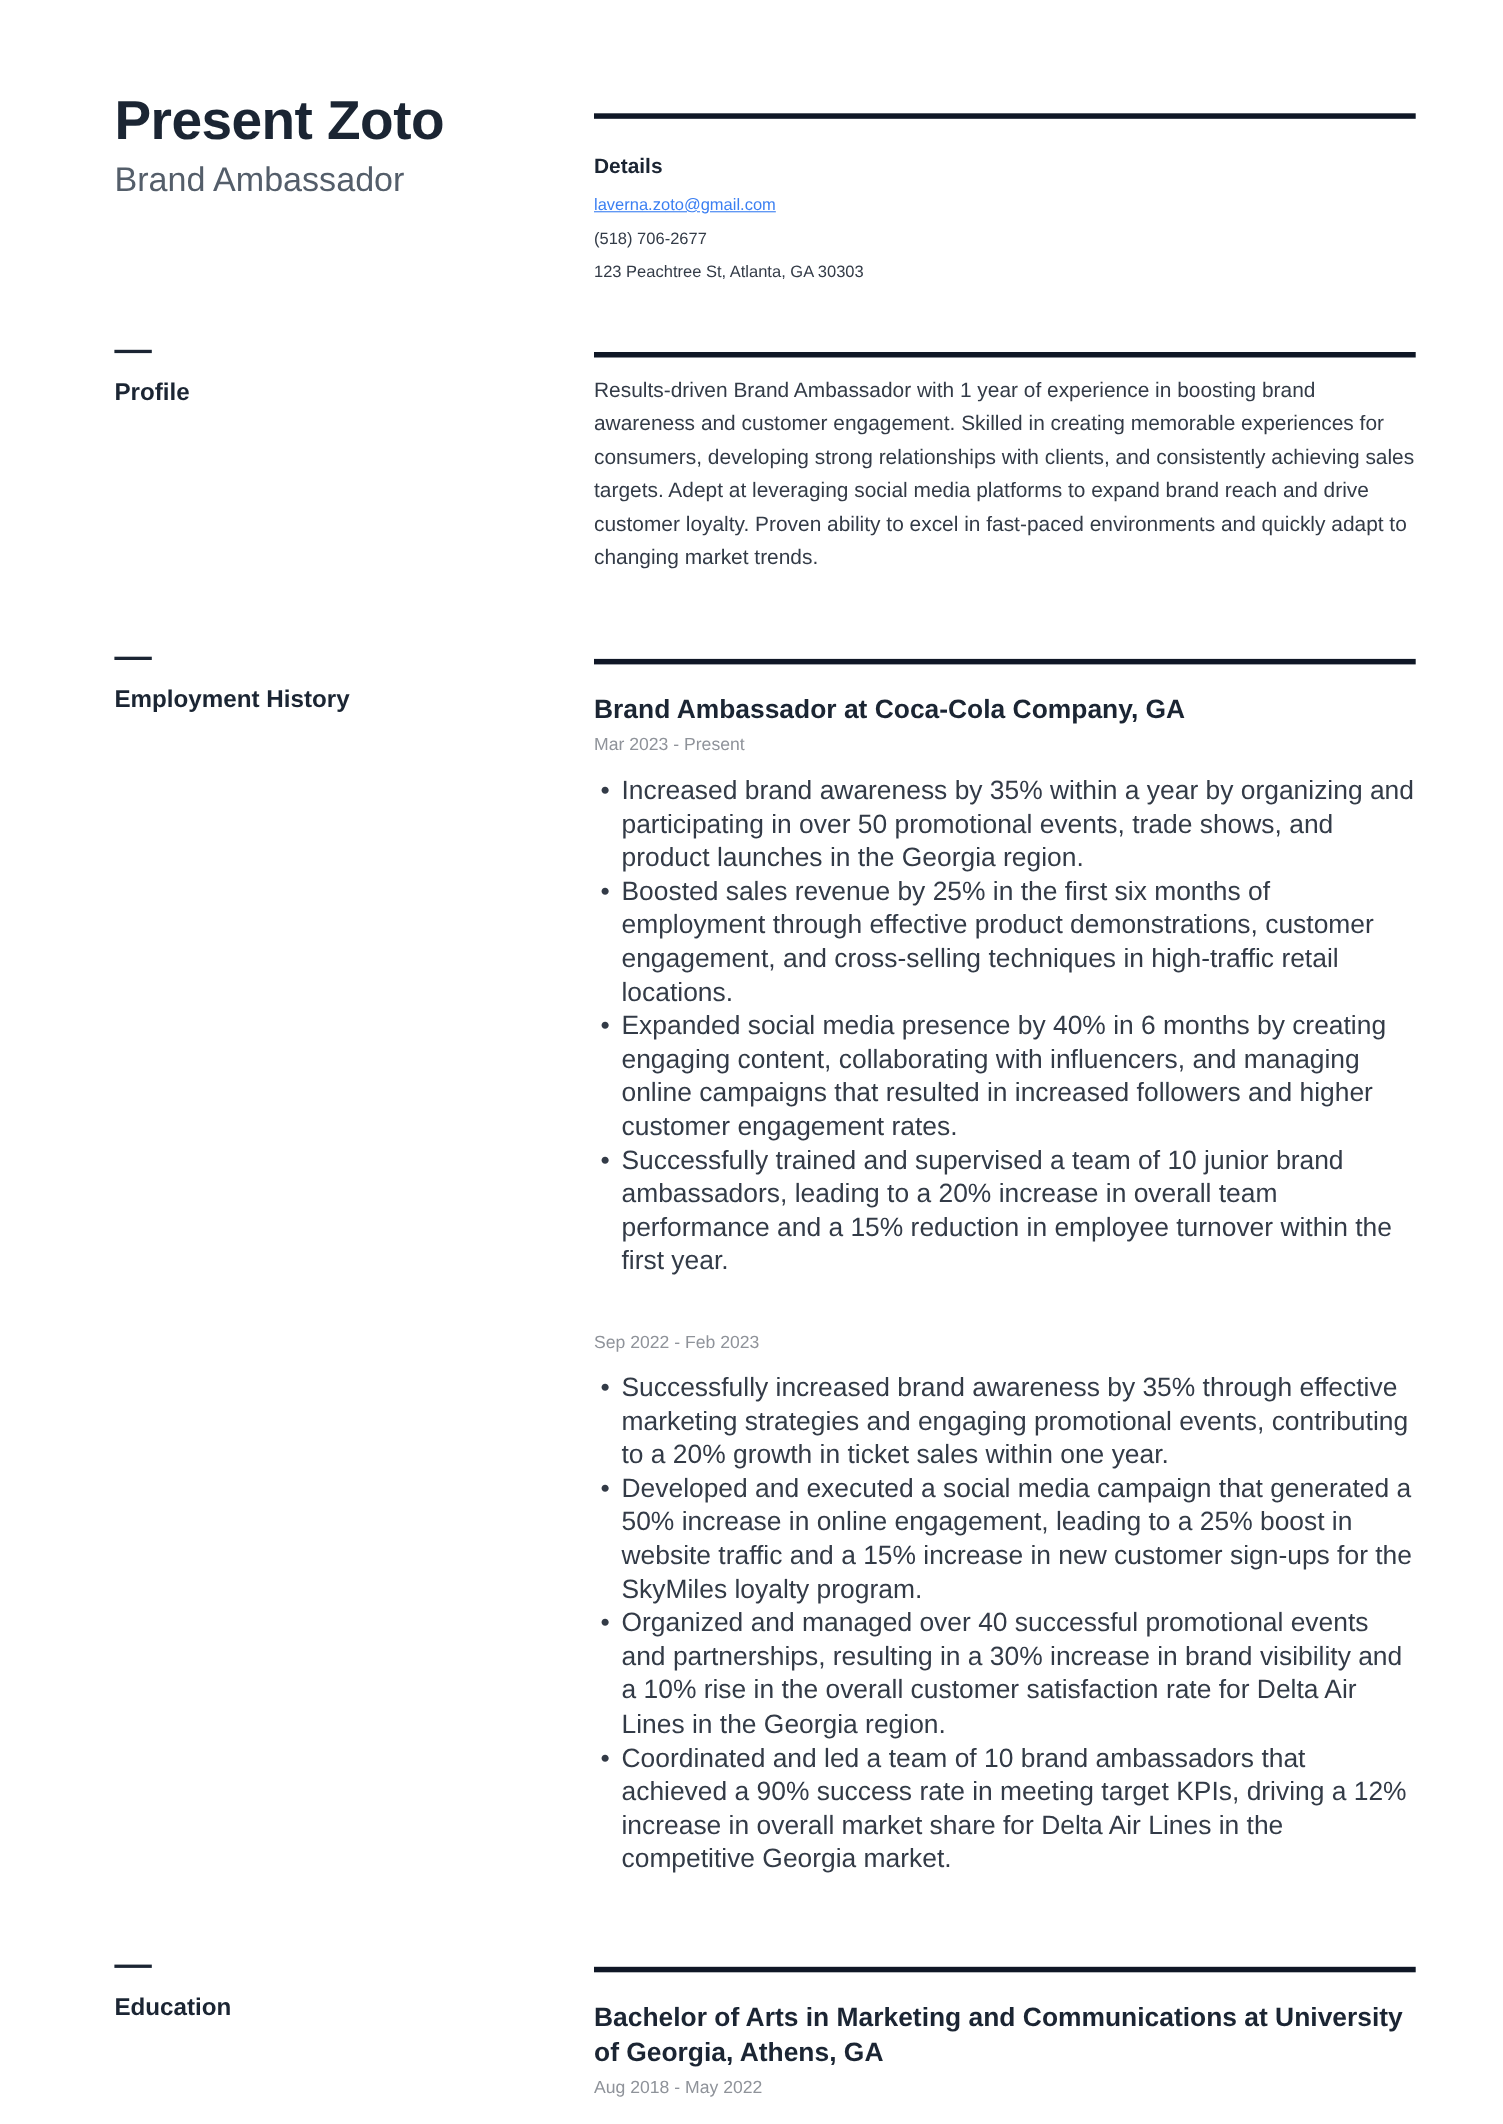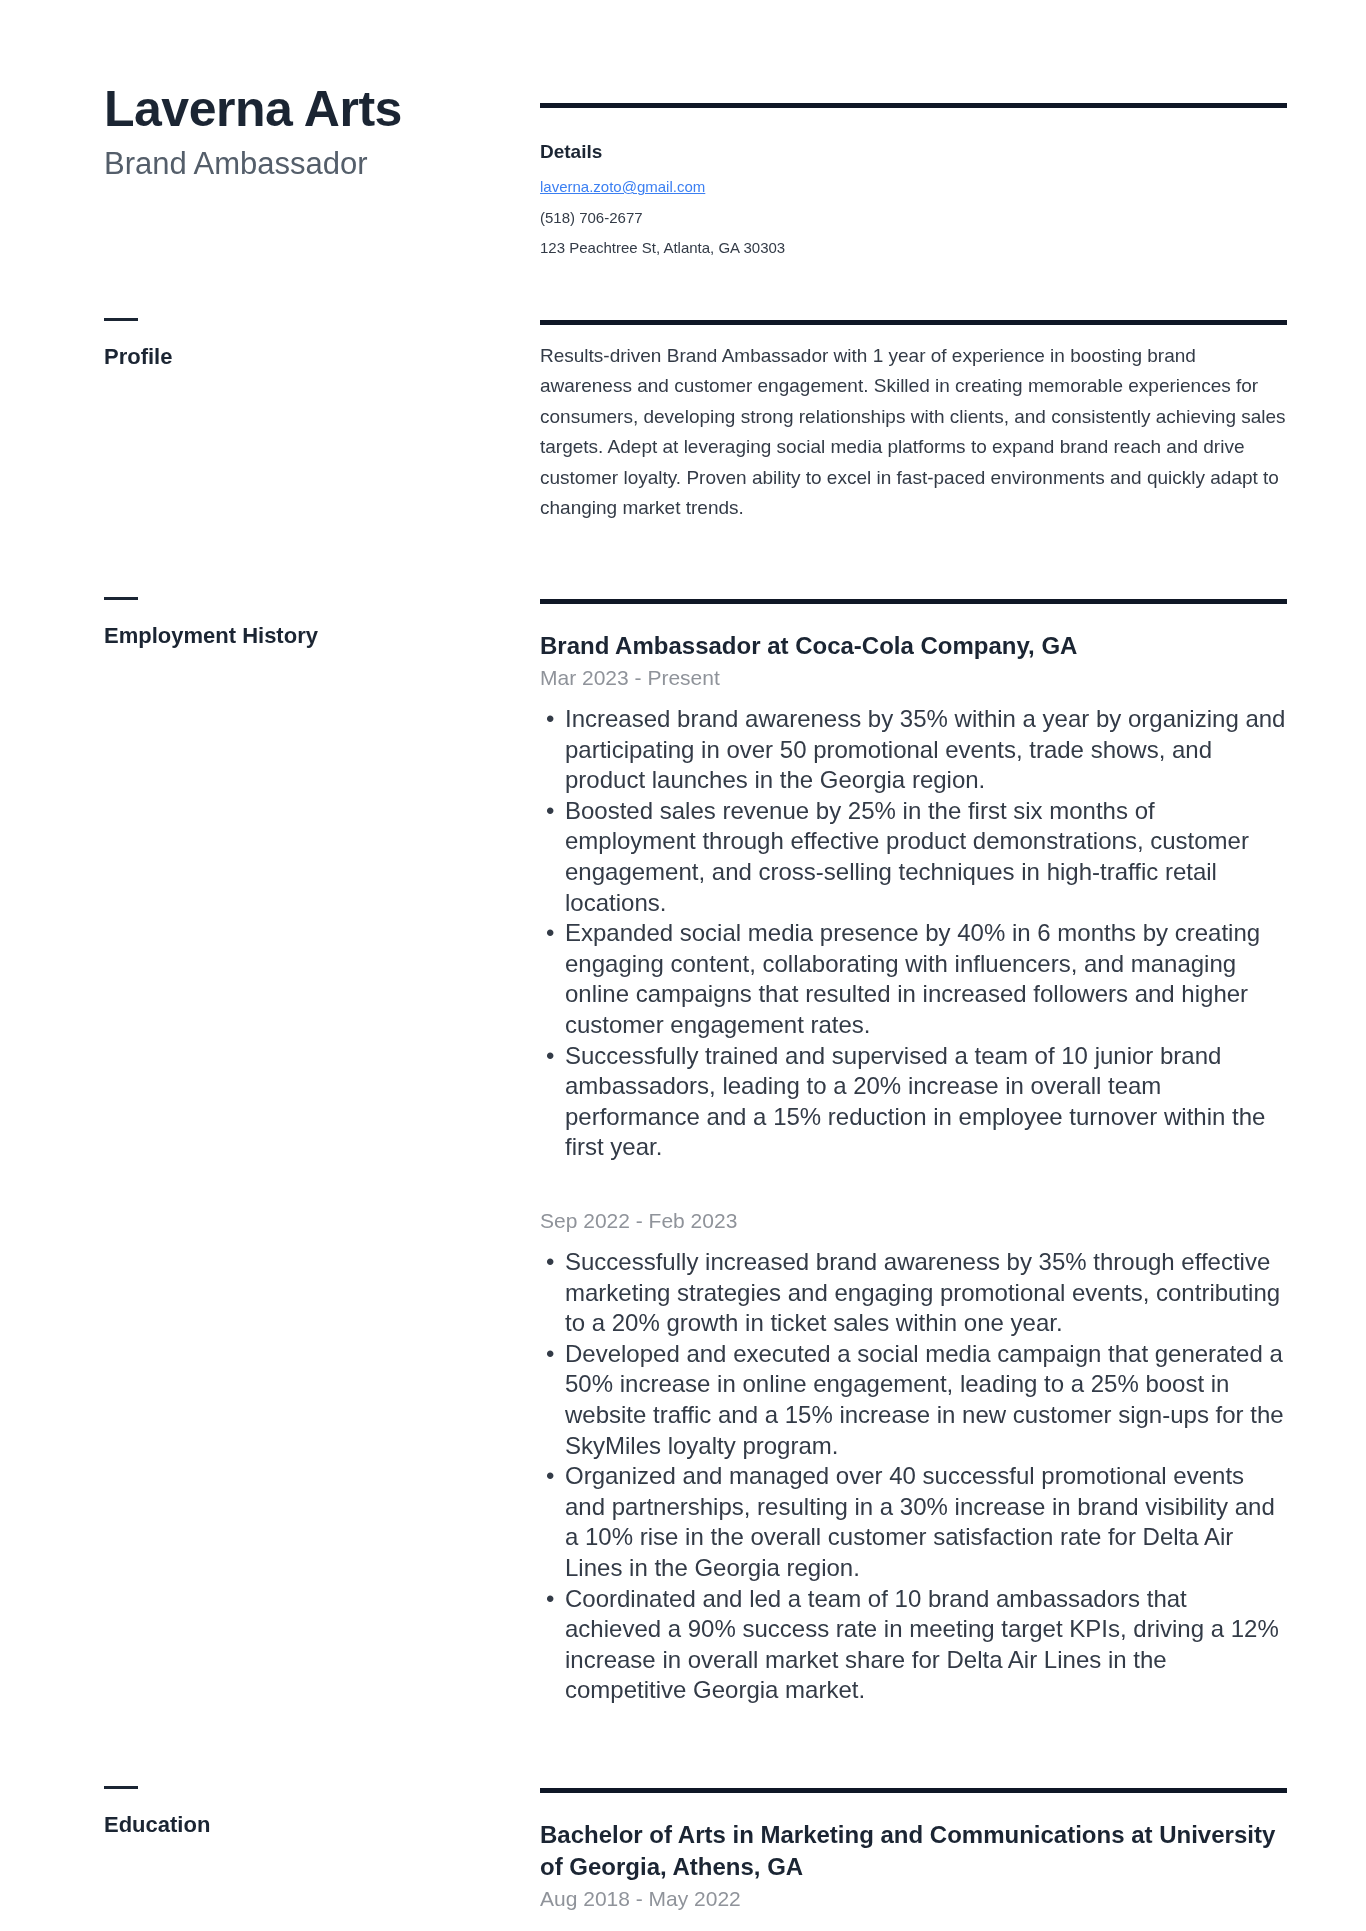--- a/index.html
+++ b/index.html
@@ -73,21 +73,21 @@
   .job { margin-top: 26px; }
   .job + .job { margin-top: 44px; }
   h4.job-title {
     font-size: 24px;
     line-height: 32px;
     font-weight: 700;
     color: #1b2533;
   }
   .date {
     margin-top: 2px;
-    font-size: 21px;
+    font-size: 16px;
     line-height: 28px;
     color: #8f939a;
   }
   ul.bullets {
     margin-top: 12px;
     list-style: none;
     padding-left: 25px;
   }
   ul.bullets li {
     position: relative;
@@ -102,21 +102,21 @@
     top: 0;
   }
 </style>
 </head>
 <body>
 
 <div class="page">
 
   <div class="row header-row">
     <div class="col-left">
-      <h1 class="name">Laverna Arts</h1>
+      <h1 class="name">Present Zoto</h1>
       <div class="subtitle">Brand Ambassador</div>
     </div>
     <div class="col-right">
       <div class="rule"></div>
       <h2 class="details-heading">Details</h2>
       <div class="contact">
         <div>
           <a class="email" href="#">laverna.zoto@gmail.com</a>
         </div>
         <div>(518) 706-2677</div>

